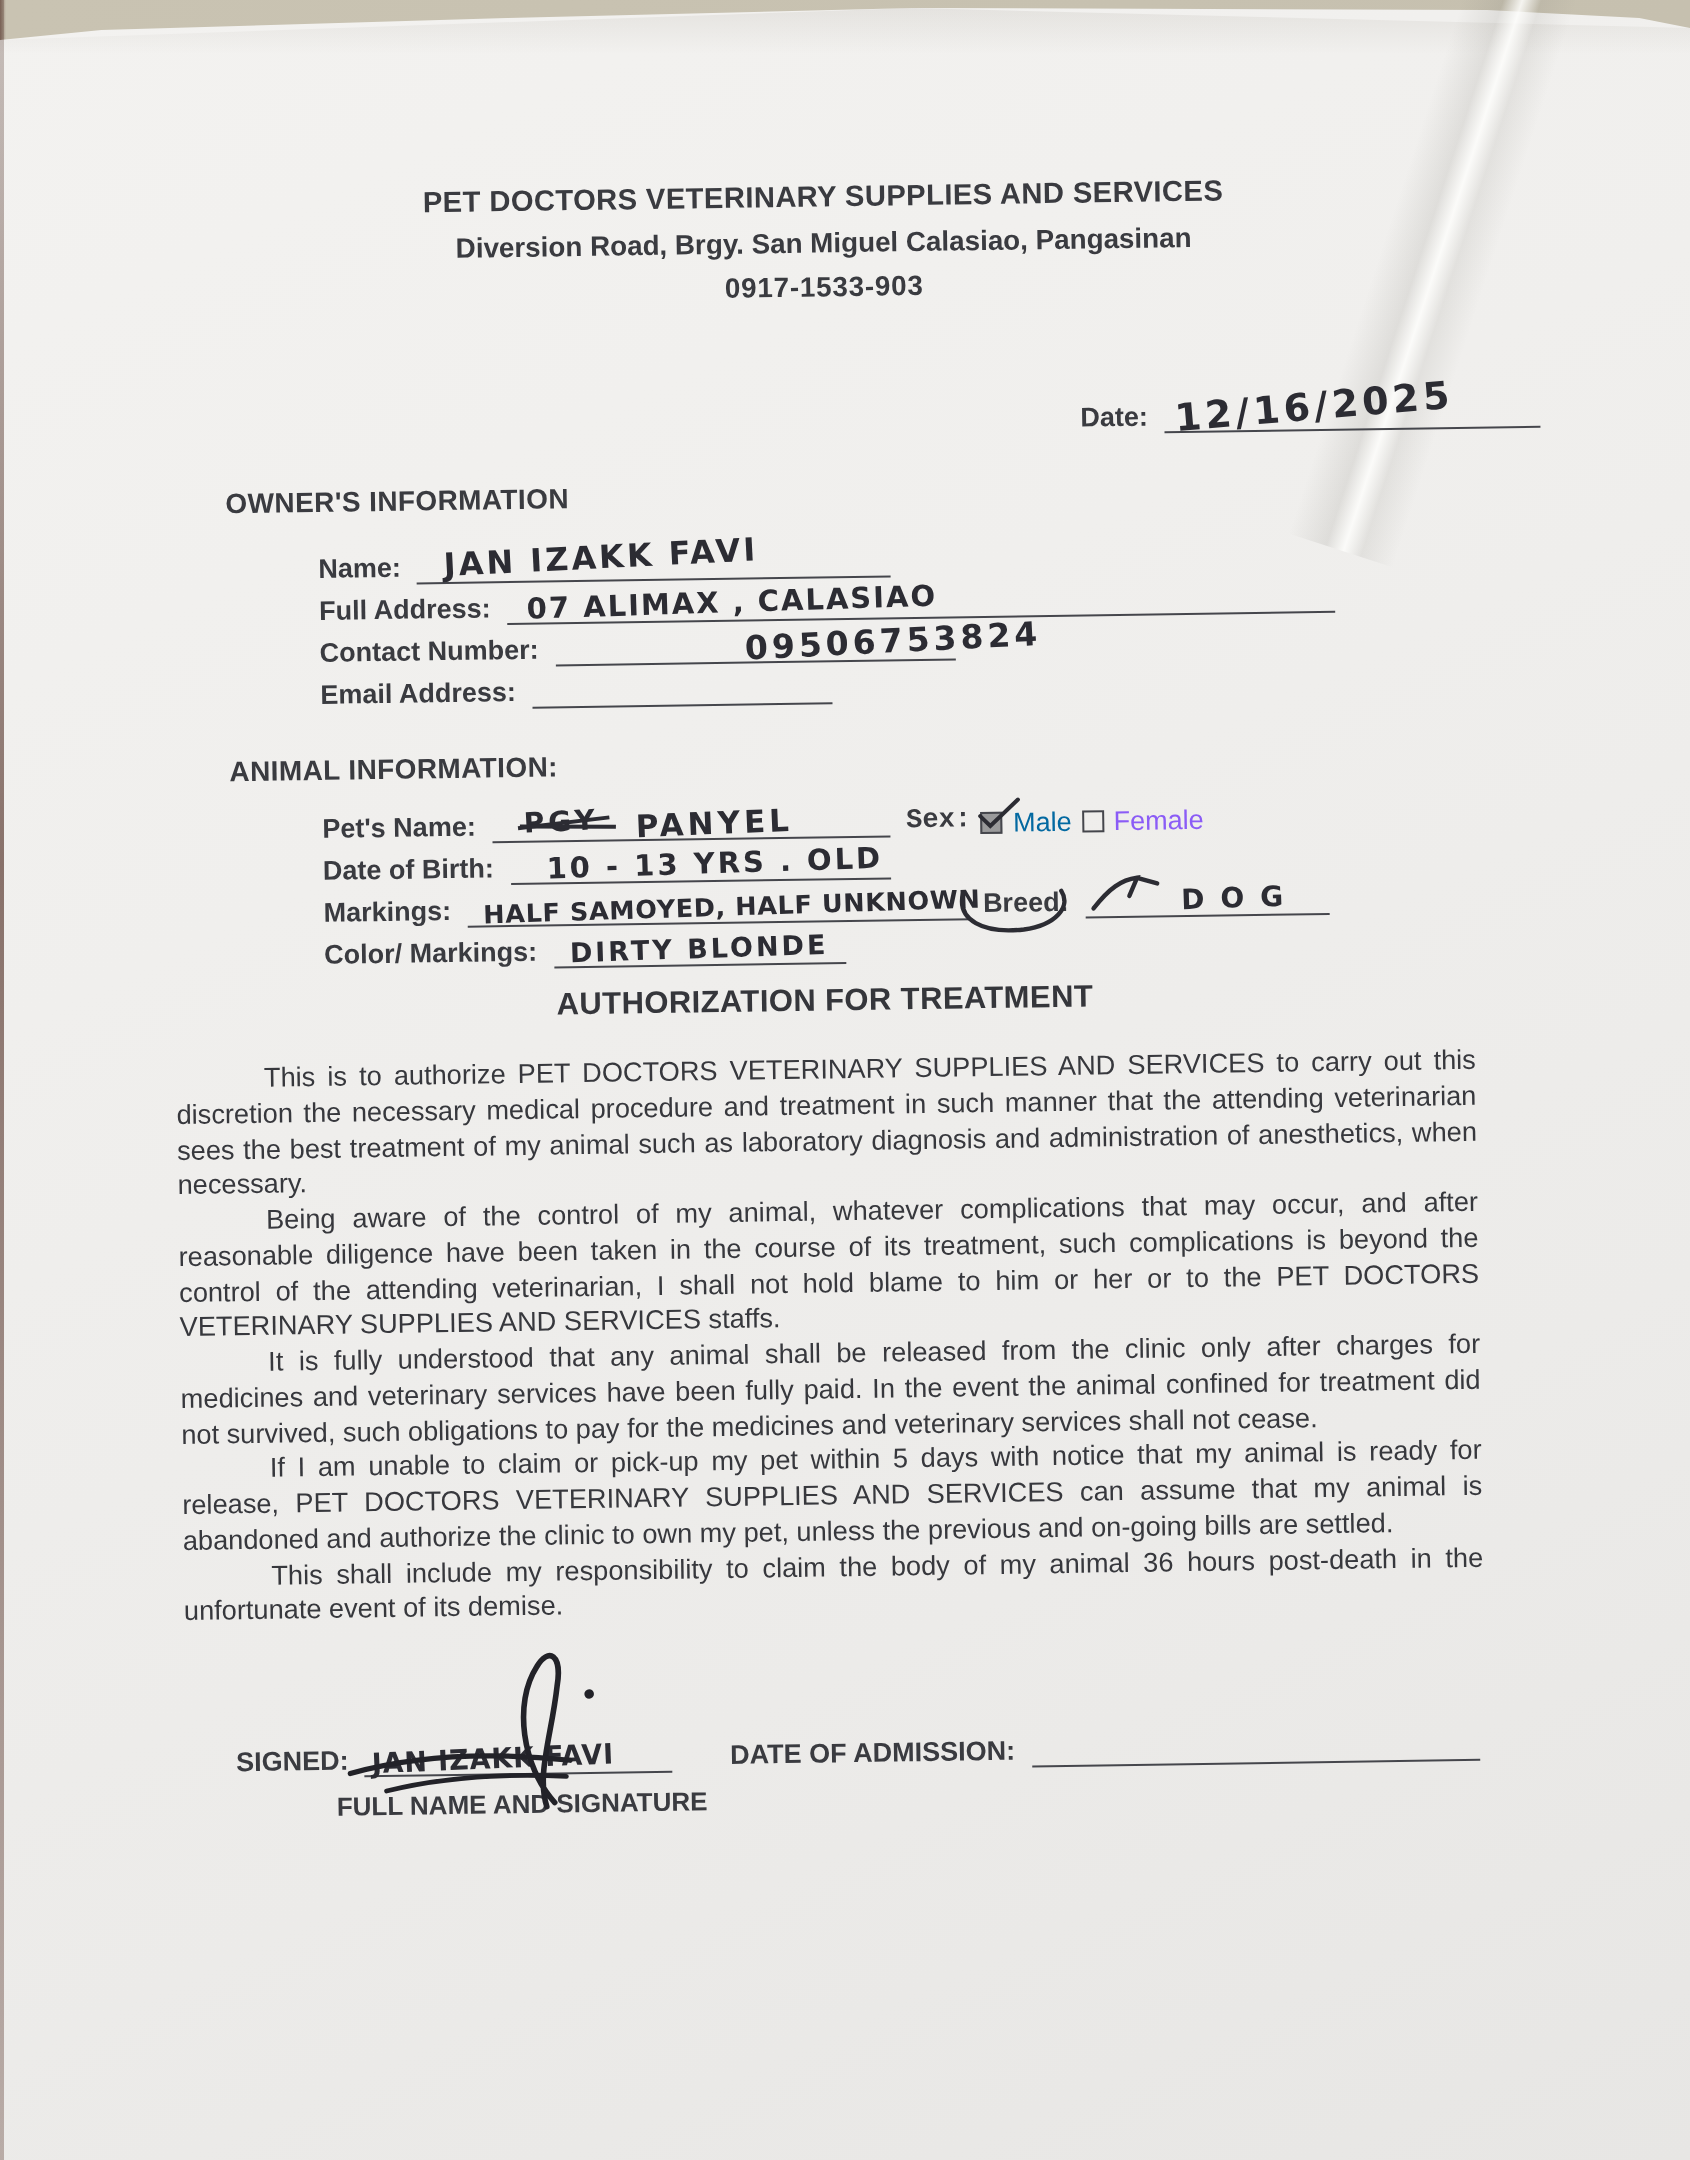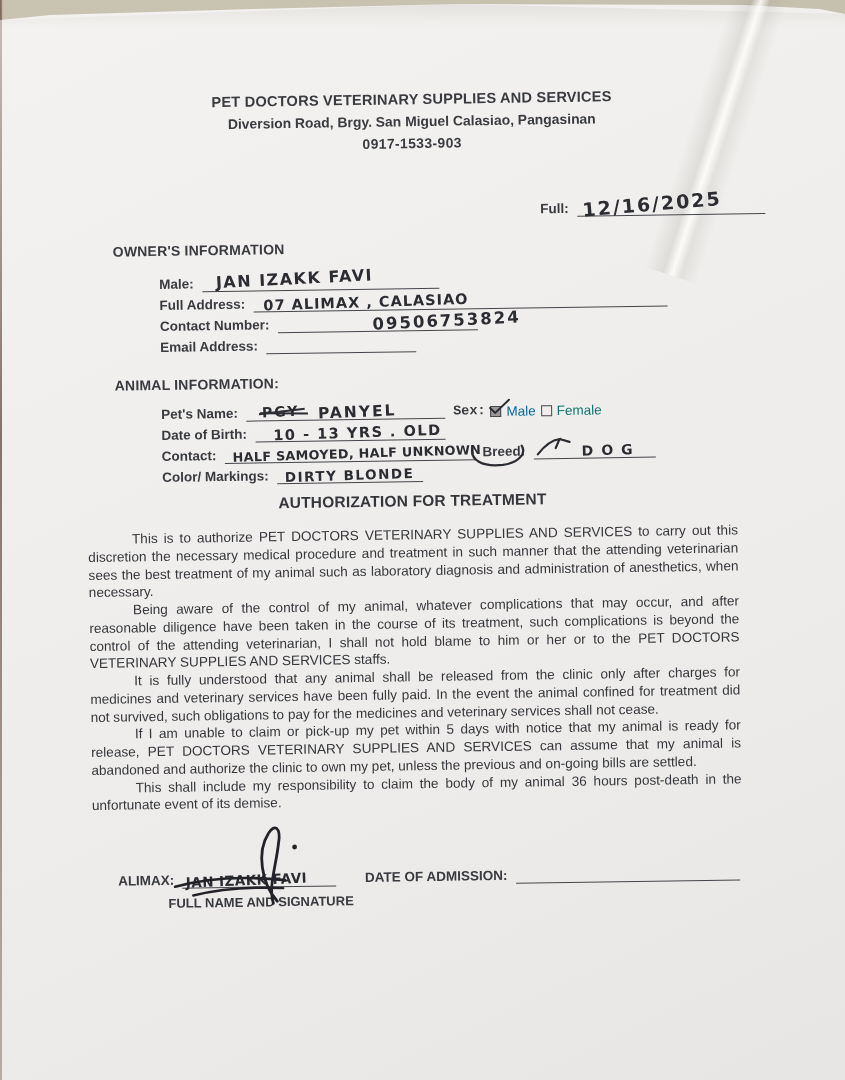--- a/index.html
+++ b/index.html
@@ -55,30 +55,30 @@
 <div class="crease"></div>
 <div class="leftedge"></div>
 
 <div class="content">
 
   <div class="hdr h1">PET DOCTORS VETERINARY SUPPLIES AND SERVICES</div>
   <div class="hdr h2">Diversion Road, Brgy. San Miguel Calasiao, Pangasinan</div>
   <div class="hdr h3">0917-1533-903</div>
 
   <div class="row" style="left:545px;top:206px;">
-    <span class="lbl">Full:</span>
+    <span class="lbl">Date:</span>
     <span class="fline" style="width:188px;">
       <span class="hw" style="left:6px;bottom:-4px;font-size:19px;letter-spacing:2px;transform:rotate(-4deg);">12/16/2025</span>
     </span>
   </div>
 
   <div class="heading" style="left:117px;top:244px;">OWNER'S INFORMATION</div>
 
   <div class="row" style="left:163px;top:276px;">
-    <span class="lbl">Male:</span>
+    <span class="lbl">Name:</span>
     <span class="fline" style="width:237px;">
       <span class="hw" style="left:14px;bottom:0px;font-size:16px;letter-spacing:1.5px;transform:rotate(-2deg);">JAN IZAKK FAVI</span>
     </span>
   </div>
 
   <div class="row" style="left:163px;top:297px;">
     <span class="lbl">Full Address:</span>
     <span class="fline" style="width:414px;">
       <span class="hw" style="left:10px;bottom:-1px;font-size:14.5px;letter-spacing:1px;transform:rotate(-1deg);">07 ALIMAX , CALASIAO</span>
     </span>
@@ -108,32 +108,32 @@
 
   <div class="sexgrp">
     <span class="lbl" style="padding-right:0;font-family:Liberation Mono, monospace;">Sex:</span>
     <span class="cb filled">
       <svg width="24" height="16" style="position:absolute;left:-3px;top:-8px;">
         <path d="M2 9 L7 14 L21 1" stroke="#2c2c33" stroke-width="2" fill="none" stroke-linecap="round"></path>
       </svg>
     </span>
     <span style="font-size:13.5px;color:#0369a1;">Male</span>
     <span class="cb"></span>
-    <span style="font-size:13.5px;color:#0f766e;">Female</span>
+    <span style="font-size:13.5px;color:#8b5cf6;">Female</span>
   </div>
 
   <div class="row" style="left:163px;top:427px;">
     <span class="lbl">Date of Birth:</span>
     <span class="fline" style="width:190px;">
       <span class="hw" style="left:18px;bottom:-1px;font-size:14.5px;letter-spacing:1.5px;transform:rotate(-1deg);">10 - 13 YRS . OLD</span>
     </span>
   </div>
 
   <div class="row" style="left:163px;top:448px;">
-    <span class="lbl">Contact:</span>
+    <span class="lbl">Markings:</span>
     <span class="fline" style="width:252px;">
       <span class="hw" style="left:8px;bottom:-1px;font-size:12.5px;letter-spacing:0.3px;transform:rotate(-1deg) scaleX(1.02);">HALF SAMOYED, HALF UNKNOWN</span>
     </span>
     <span style="position:relative;display:inline-flex;align-items:flex-end;">
       <svg width="62" height="26" style="position:absolute;left:-8px;bottom:-10px;">
         <path d="M4 2 C0 16 14 23 34 21 C50 19 58 10 53 2" stroke="#2c2c33" stroke-width="2.2" fill="none" stroke-linecap="round"></path>
       </svg>
       <span class="lbl" style="padding-left:6px;">Breed:</span>
       <span class="fline" style="width:122px;">
         <svg width="36" height="22" style="position:absolute;left:2px;bottom:2px;">
@@ -162,21 +162,21 @@
   </div>
 
   <svg width="170" height="80" style="position:absolute;left:152px;top:828px;z-index:3;">
     <path d="M120 76 C104 58 100 26 112 8 C118 -2 125 2 122 18 C119 42 111 62 116 78" stroke="#222228" stroke-width="2.8" fill="none" stroke-linecap="round"></path>
     <path d="M18 60 C48 52 86 50 128 55" stroke="#222228" stroke-width="2.6" fill="none" stroke-linecap="round"></path>
     <path d="M36 69 C62 63 94 61 126 63" stroke="#222228" stroke-width="2.4" fill="none" stroke-linecap="round"></path>
     <circle cx="138" cy="22" r="2.4" fill="#222228"></circle>
   </svg>
 
   <div class="row" style="left:113px;top:872px;">
-    <span class="lbl">ALIMAX:</span>
+    <span class="lbl">SIGNED:</span>
     <span class="fline" style="width:154px;">
       <span class="hw" style="left:4px;bottom:-2px;font-size:14px;letter-spacing:0.5px;transform:rotate(-1.5deg) scaleX(0.96);">JAN IZAKK FAVI</span>
     </span>
   </div>
   <div class="caption">FULL NAME AND SIGNATURE</div>
 
   <div class="row" style="left:360px;top:872px;">
     <span class="lbl">DATE OF ADMISSION:</span>
     <span class="fline" style="width:224px;"></span>
   </div>

